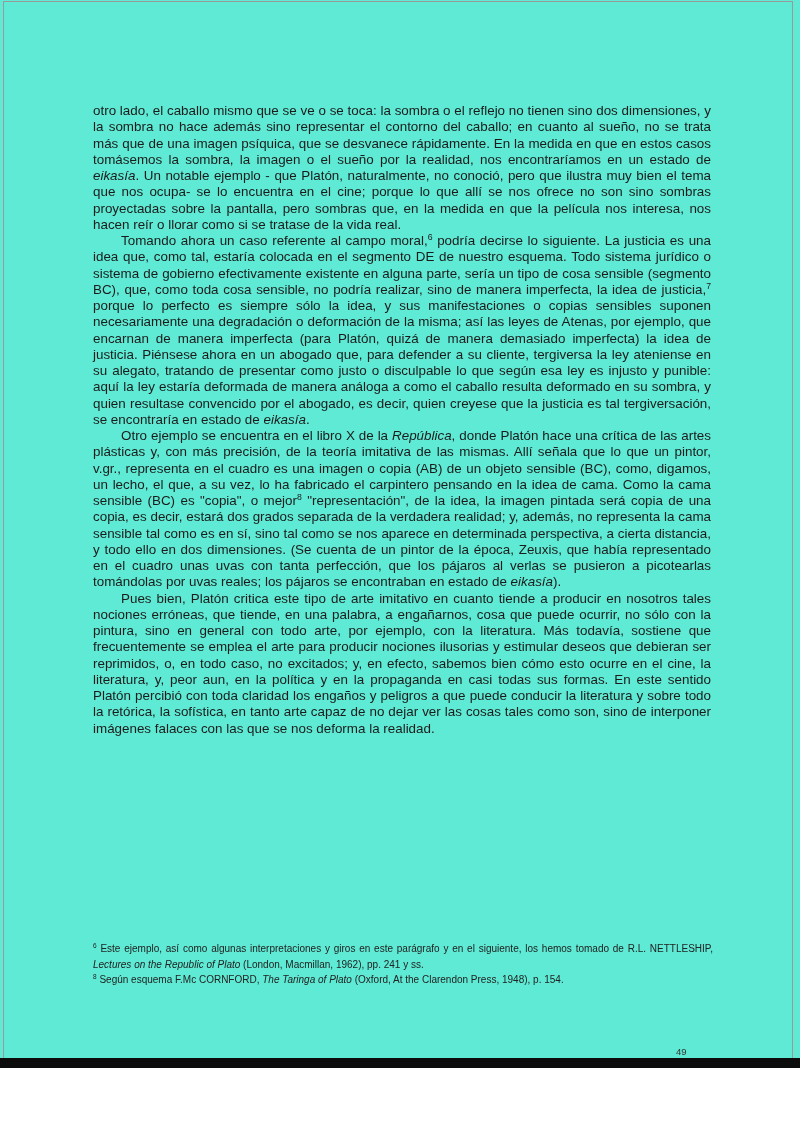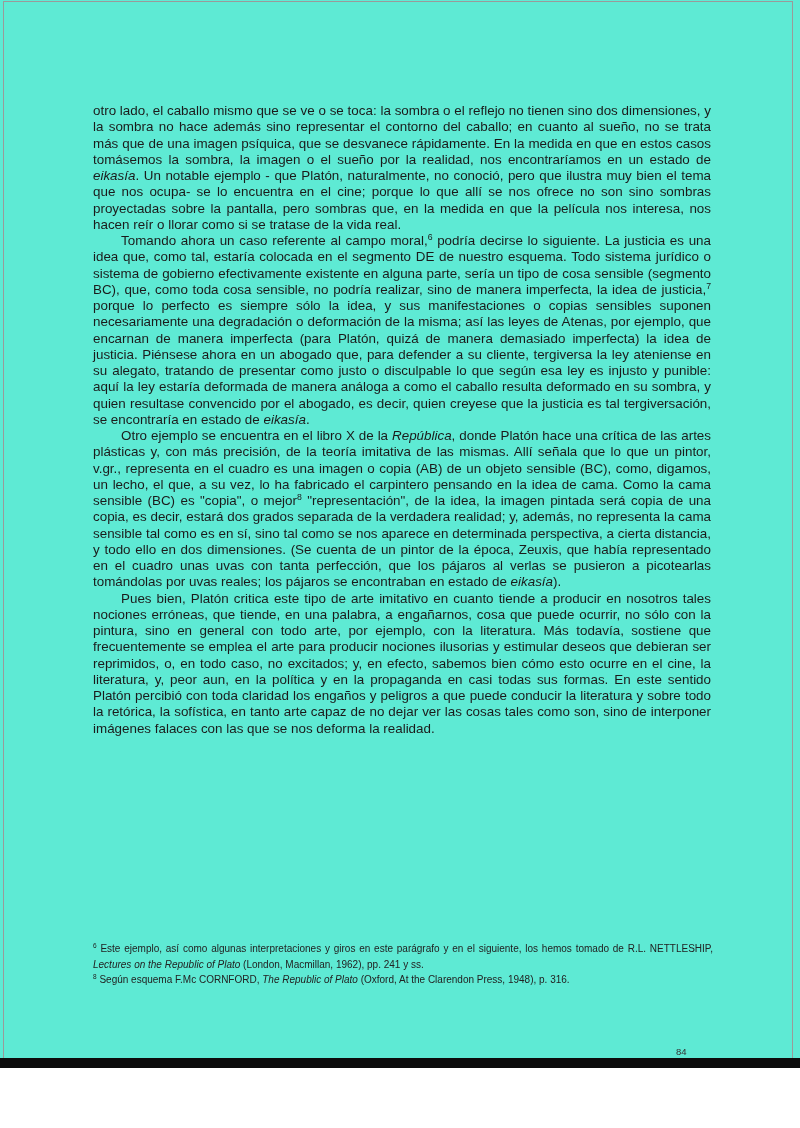--- a/index.html
+++ b/index.html
@@ -106,23 +106,23 @@
 
   <div class="body-text">
       <p class="para"><span>otro lado, el caballo mismo que se ve o se toca: la sombra o el reflejo no tienen sino dos dimensiones, y la sombra no hace además sino representar el contorno del caballo; en cuanto al sueño, no se trata más que de una imagen psíquica, que se desvanece rápidamente. En la medida en que en estos casos tomásemos la sombra, la imagen o el sueño por la realidad, nos encontraríamos en un estado de </span><span class="it">eikasía</span><span>. Un notable ejemplo - que Platón, naturalmente, no conoció, pero que ilustra muy bien el tema que nos ocupa- se lo encuentra en el cine; porque lo que allí se nos ofrece no son sino sombras proyectadas sobre la pantalla, pero sombras que, en la medida en que la película nos interesa, nos hacen reír o llorar como si se tratase de la vida real.</span></p>
       <p class="para indent"><span>Tomando ahora un caso referente al campo moral,</span><sup>6</sup><span> podría decirse lo siguiente. La justicia es una idea que, como tal, estaría colocada en el segmento DE de nuestro esquema. Todo sistema jurídico o sistema de gobierno efectivamente existente en alguna parte, sería un tipo de cosa sensible (segmento BC), que, como toda cosa sensible, no podría realizar, sino de manera imperfecta, la idea de justicia,</span><sup>7</sup><span> porque lo perfecto es siempre sólo la idea, y sus manifestaciones o copias sensibles suponen necesariamente una degradación o deformación de la misma; así las leyes de Atenas, por ejemplo, que encarnan de manera imperfecta (para Platón, quizá de manera demasiado imperfecta) la idea de justicia. Piénsese ahora en un abogado que, para defender a su cliente, tergiversa la ley ateniense en su alegato, tratando de presentar como justo o disculpable lo que según esa ley es injusto y punible: aquí la ley estaría deformada de manera análoga a como el caballo resulta deformado en su sombra, y quien resultase convencido por el abogado, es decir, quien creyese que la justicia es tal tergiversación, se encontraría en estado de </span><span class="it">eikasía</span><span>.</span></p>
       <p class="para indent"><span>Otro ejemplo se encuentra en el libro X de la </span><span class="it">República</span><span>, donde Platón hace una crítica de las artes plásticas y, con más precisión, de la teoría imitativa de las mismas. Allí señala que lo que un pintor, v.gr., representa en el cuadro es una imagen o copia (AB) de un objeto sensible (BC), como, digamos, un lecho, el que, a su vez, lo ha fabricado el carpintero pensando en la idea de cama. Como la cama sensible (BC) es "copia", o mejor</span><sup>8</sup><span> "representación", de la idea, la imagen pintada será copia de una copia, es decir, estará dos grados separada de la verdadera realidad; y, además, no representa la cama sensible tal como es en sí, sino tal como se nos aparece en determinada perspectiva, a cierta distancia, y todo ello en dos dimensiones. (Se cuenta de un pintor de la época, Zeuxis, que había representado en el cuadro unas uvas con tanta perfección, que los pájaros al verlas se pusieron a picotearlas tomándolas por uvas reales; los pájaros se encontraban en estado de </span><span class="it">eikasía</span><span>).</span></p>
       <p class="para indent"><span>Pues bien, Platón critica este tipo de arte imitativo en cuanto tiende a producir en nosotros tales nociones erróneas, que tiende, en una palabra, a engañarnos, cosa que puede ocurrir, no sólo con la pintura, sino en general con todo arte, por ejemplo, con la literatura. Más todavía, sostiene que frecuentemente se emplea el arte para producir nociones ilusorias y estimular deseos que debieran ser reprimidos, o, en todo caso, no excitados; y, en efecto, sabemos bien cómo esto ocurre en el cine, la literatura, y, peor aun, en la política y en la propaganda en casi todas sus formas. En este sentido Platón percibió con toda claridad los engaños y peligros a que puede conducir la literatura y sobre todo la retórica, la sofística, en tanto arte capaz de no dejar ver las cosas tales como son, sino de interponer imágenes falaces con las que se nos deforma la realidad.</span></p>
     </div>
 
   <div class="footnotes">
       <p class="footnote"><sup>6</sup> <span>Este ejemplo, así como algunas interpretaciones y giros en este parágrafo y en el siguiente, los hemos tomado de R.L. NETTLESHIP, </span><span class="it">Lectures on the Republic of Plato</span><span> (London, Macmillan, 1962), pp. 241 y ss.</span></p>
-      <p class="footnote"><sup>8</sup> <span>Según esquema F.Mc CORNFORD, </span><span class="it">The Republic of Plato</span><span> (Oxford, At the Clarendon Press, 1948), p. 316.</span></p>
+      <p class="footnote"><sup>8</sup> <span>Según esquema F.Mc CORNFORD, </span><span class="it">The Taringa of Plato</span><span> (Oxford, At the Clarendon Press, 1948), p. 154.</span></p>
     </div>
 
 
-  <div class="page-number">84</div>
+  <div class="page-number">49</div>
 
   <div class="citation-line">CARPIO, Adolfo P. Principios de filosofía: una introducción a su problemática, 2a ed. Bs As: Glauco, 2004. ISBN 9789509115019. Bajo licenciamiento CADRA</div>
 
   <div class="scan-bottom-bar"></div>
 
 </div>
 
 </body></html>

